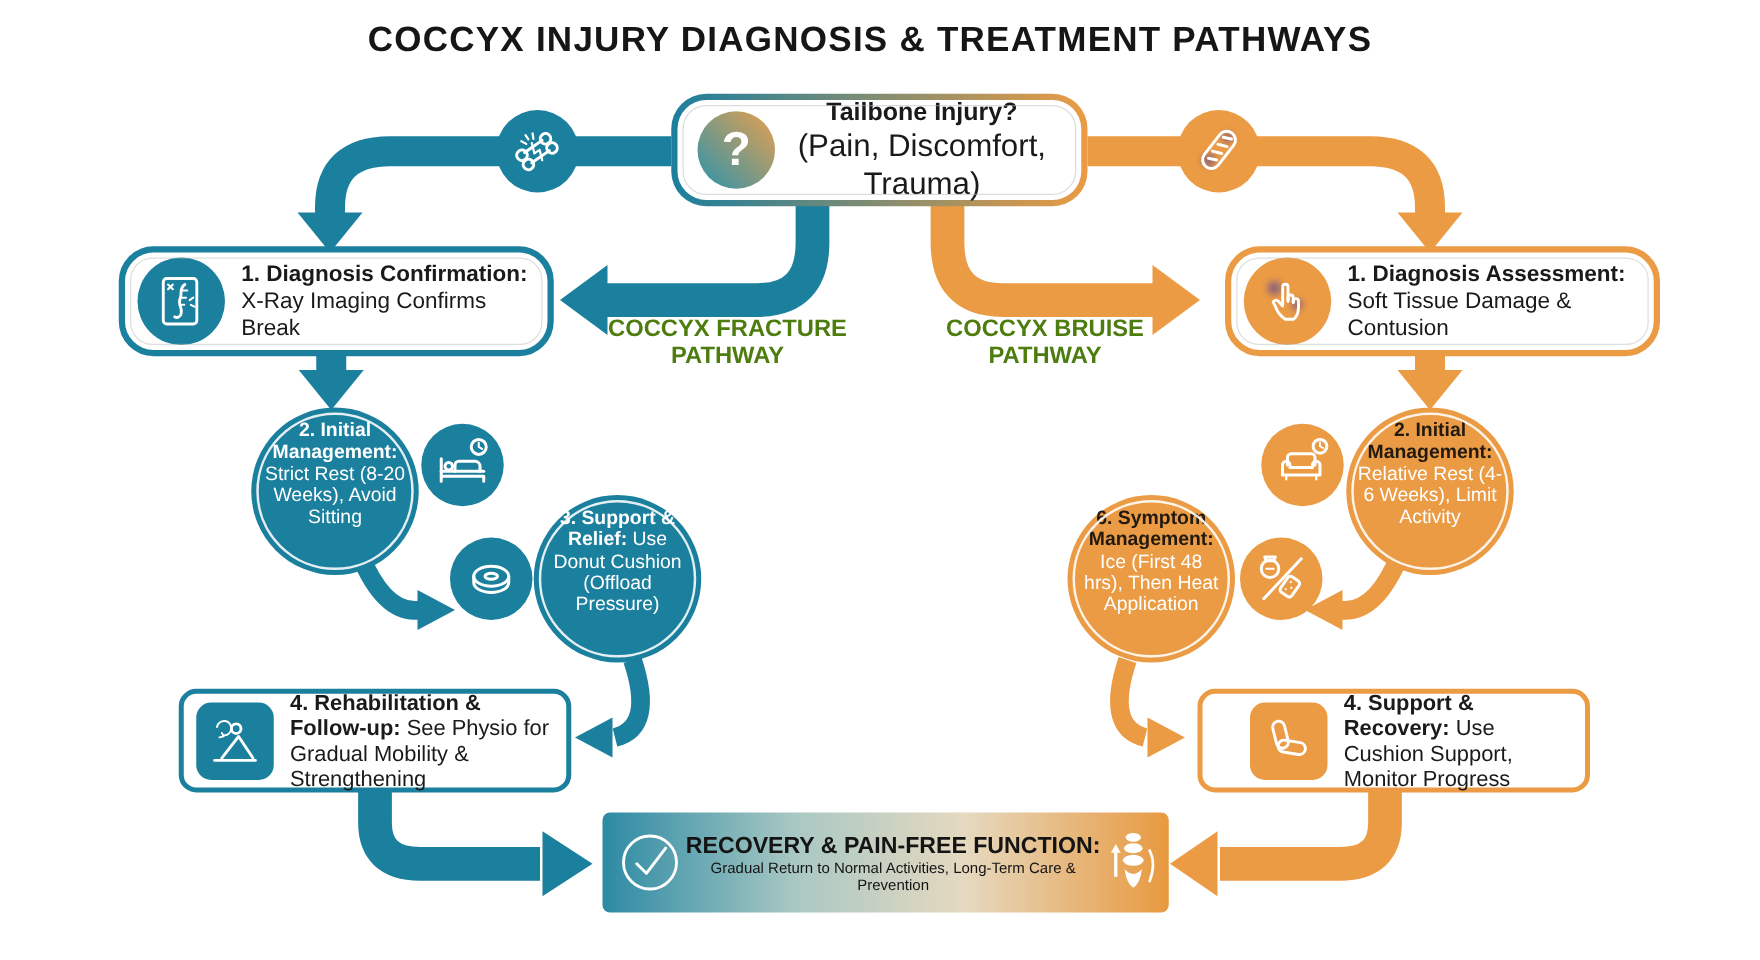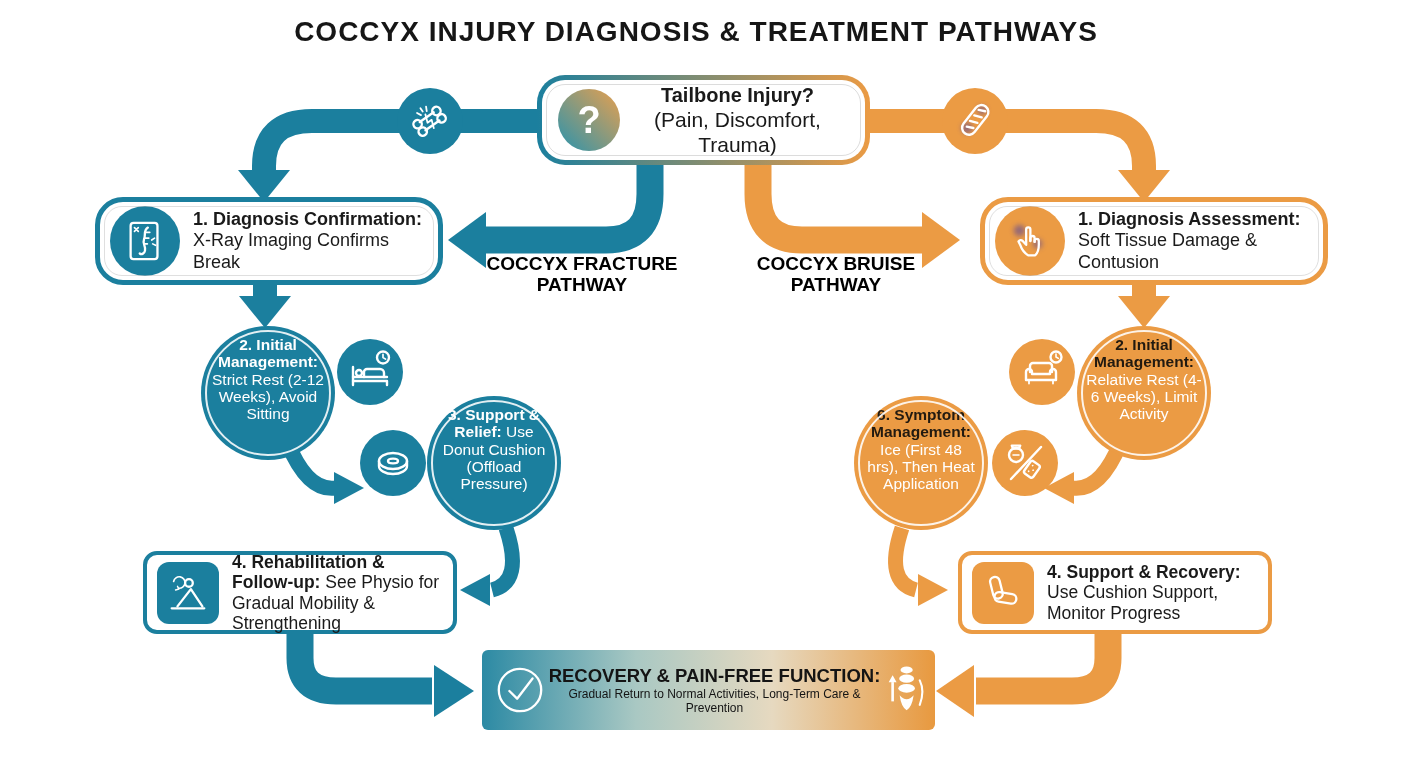--- a/index.html
+++ b/index.html
@@ -18,40 +18,40 @@
   .startbox{position:absolute;left:537px;top:75px;width:333px;height:90px;border-radius:28px;
             background:linear-gradient(90deg,var(--teal),var(--orange));padding:5px;box-sizing:border-box;z-index:4;}
   .startbox .inner{position:relative;width:100%;height:100%;background:#fff;border-radius:23px;
             display:flex;align-items:center;box-sizing:border-box;padding:0 10px;}
   .startbox .inner::after{content:"";position:absolute;inset:4px;border:1px solid #b9b9b9;border-radius:19px;opacity:.5;pointer-events:none;}
   .qcircle{width:62px;height:62px;border-radius:50%;flex:0 0 62px;margin-left:6px;
            background:linear-gradient(45deg,#2a93ad,#e9a04e);display:flex;align-items:center;justify-content:center;}
   .qcircle span{color:#fff;font-size:38px;font-weight:700;line-height:1;}
   .starttext{flex:1;text-align:center;line-height:1.2;}
   .starttext .t1{font-size:20px;font-weight:700;}
-  .starttext .t2{font-size:21px;}
+  .starttext .t2{font-size:25px;}
 
   
   .stepbox{position:absolute;background:#fff;display:flex;align-items:center;box-sizing:border-box;z-index:4;}
   .stepbox.b1{width:348px;height:88px;border-radius:28px;border:5px solid var(--teal);}
   .stepbox.b1o{border-color:var(--orange);}
   .stepbox.b1 .inline-hair{position:absolute;inset:4px;border:1px solid #b9b9b9;border-radius:18px;opacity:.45;pointer-events:none;}
   .stepbox.b4{width:314px;height:83px;border-radius:14px;border:4px solid var(--teal);}
-  .stepbox.b4o{border-color:var(--orange);}
+  .stepbox.b4o{border-color:var(--orange);padding-left:28px;}
   .roundicon{width:70px;height:70px;border-radius:50%;flex:0 0 70px;margin-left:10px;
              display:flex;align-items:center;justify-content:center;}
   .squareicon{width:62px;height:62px;border-radius:12px;flex:0 0 62px;margin-left:10px;
              display:flex;align-items:center;justify-content:center;}
   .btext{margin-left:13px;margin-right:8px;font-size:18px;line-height:1.18;}
   .btext b{font-weight:700;}
   .b4 .btext{font-size:17.5px;line-height:1.16;}
 
   
   .pathlabel{position:absolute;width:260px;text-align:center;font-size:19px;font-weight:700;
-             line-height:1.1;z-index:4;color:#000000;}
+             line-height:1.1;z-index:4;color:#4d7c0f;}
 
   
   .bigcircle{position:absolute;width:134px;height:134px;border-radius:50%;z-index:3;
              display:flex;flex-direction:column;align-items:center;justify-content:flex-start;
              text-align:center;color:#fff;box-sizing:border-box;padding:10px 9px;}
   .bigcircle::after{content:"";position:absolute;inset:4px;border:2.5px solid rgba(255,255,255,.88);border-radius:50%;pointer-events:none;}
   .bigcircle .h{font-weight:700;font-size:15.5px;line-height:1.12;}
   .bigcircle .p{font-size:15.5px;line-height:1.12;}
   .bigcircle.orange .h{color:#221a10;}
   .bigcircle .flow{font-size:15.5px;line-height:1.12;}
@@ -210,21 +210,21 @@
       </svg>
     </div>
     <div class="btext">
       <b>1. Diagnosis Assessment:</b> 
       <span>Soft Tissue Damage &amp; Contusion</span>
     </div>
   </div>
 
   <div class="bigcircle teal-bg" style="left:201px;top:326px;">
     <div class="h">2. Initial Management:</div>
-    <div class="p">Strict Rest (2-12 Weeks), Avoid Sitting</div>
+    <div class="p">Strict Rest (8-20 Weeks), Avoid Sitting</div>
   </div>
   <div class="smallcircle teal-bg" style="left:337px;top:339px;">
     <svg width="48" height="48" viewBox="0 0 48 48">
         <g class="wicon" stroke-width="2">
       <circle cx="37" cy="9.5" r="6"></circle>
           <path d="M37 6.3 V9.5 l2.6 1.6" stroke-width="1.7"></path>
       <path d="M7 19 V37"></path>
           <path d="M7 33 H41 V37"></path>
           <path d="M7 29 H41"></path>
       <circle cx="13" cy="25" r="3"></circle>

